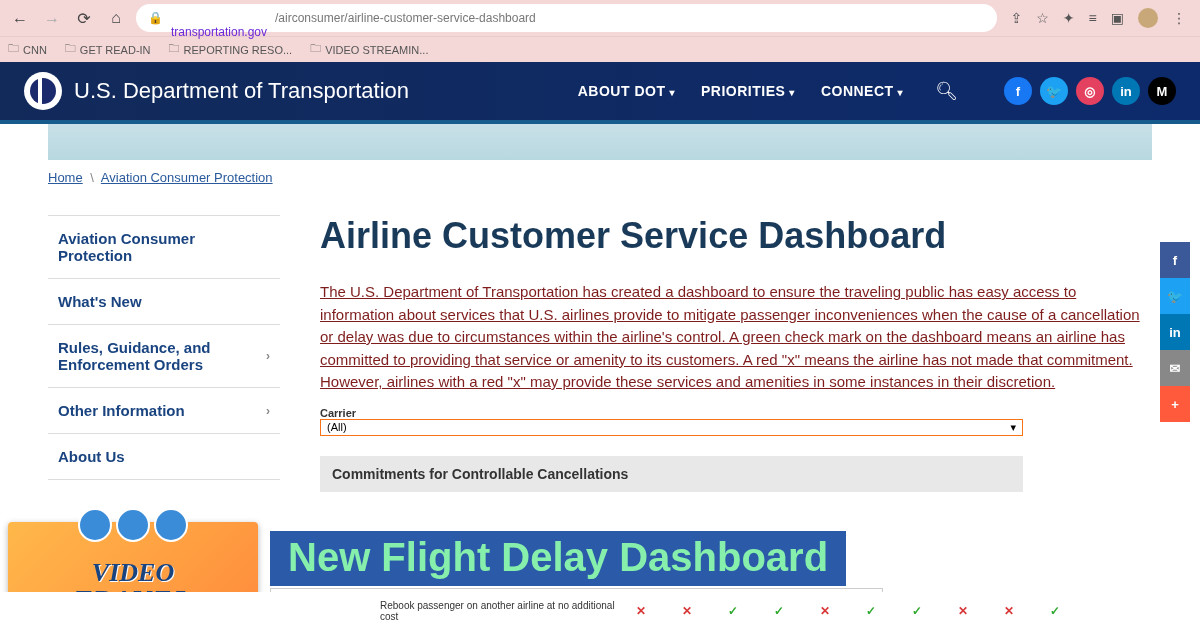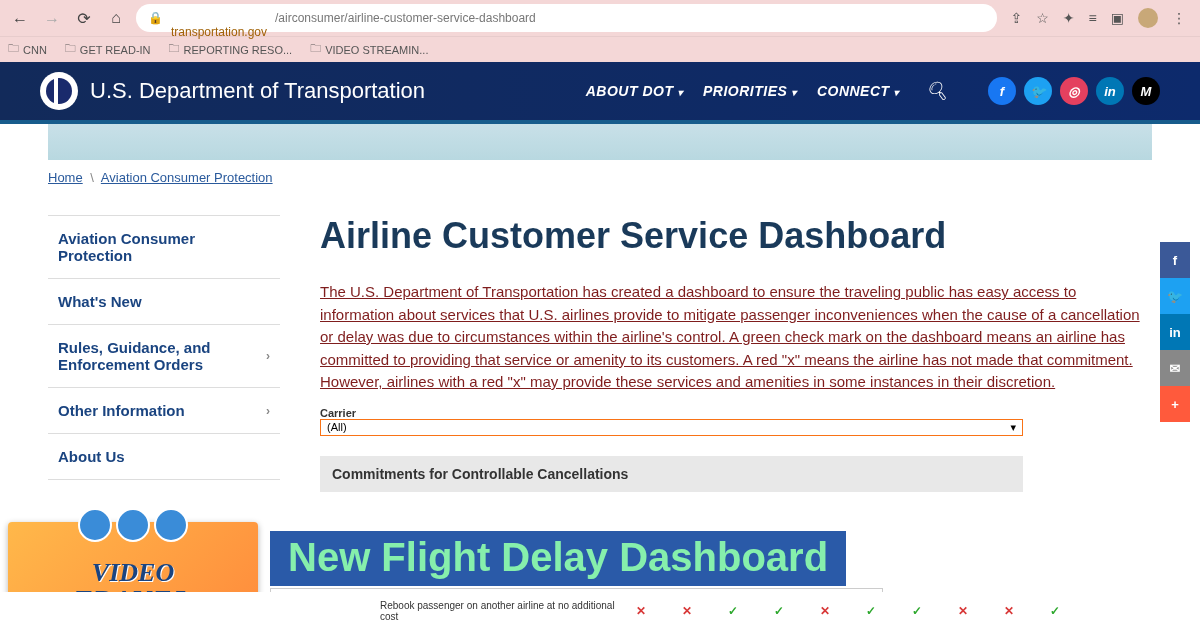--- a/index.html
+++ b/index.html
@@ -4,41 +4,41 @@
 <style>
 * { margin: 0; padding: 0; box-sizing: border-box; font-family: -apple-system, BlinkMacSystemFont, "Segoe UI", Arial, sans-serif; }
 body { width: 1200px; height: 630px; overflow: hidden; background: #f0f0f0; position: relative; }
 
 
 .browser-bar { background: #f4d7d7; height: 36px; display: flex; align-items: center; padding: 0 8px; gap: 8px; }
 .nav-btn { width: 24px; height: 24px; display: flex; align-items: center; justify-content: center; color: #444; cursor: pointer; }
 .nav-btn.disabled { color: #aaa; }
 .url-bar { flex: 1; background: #fff; border-radius: 20px; height: 28px; display: flex; align-items: center; padding: 0 12px; gap: 8px; font-size: 12px; color: #333; }
 .url-bar .lock { color: #666; }
-.url-bar .domain { color: #a16207; margin-top: 28px; }
+.url-bar .domain { color: #6d28d9; margin-top: 28px; }
 .url-bar .path { color: #777; }
 .toolbar-icons { display: flex; gap: 14px; align-items: center; padding: 0 6px; }
 .toolbar-icons span { color: #555; font-size: 14px; }
 .avatar-ico { width: 20px; height: 20px; border-radius: 50%; background: #c8a878; }
 
 
 .bookmarks { background: #f4d7d7; height: 26px; display: flex; align-items: center; padding: 0 8px; gap: 18px; font-size: 11px; color: #555; border-top: 1px solid rgba(0,0,0,0.05); }
 .bookmark { display: flex; align-items: center; gap: 4px; }
 
 
 .page { background: #fff; height: calc(630px - 62px); overflow: hidden; position: relative; }
 
 
-.site-header { background: #1a2a6c; background: linear-gradient(90deg, #122a5a, #0d2a6c); height: 62px; display: flex; align-items: center; padding: 0 40px; color: #fff; border-bottom: 4px solid #175c8c; }
+.site-header { background: #1a2a6c; background: linear-gradient(90deg, #122a5a, #0d2a6c); height: 62px; display: flex; align-items: center; padding: 0 24px; color: #fff; border-bottom: 4px solid #175c8c; }
 .logo-wrap { display: flex; align-items: center; gap: 12px; }
 .dot-logo { width: 38px; height: 38px; border-radius: 50%; background: #fff; position: relative; }
 .dot-logo::before { content: ""; position: absolute; inset: 6px; border-radius: 50%; background: #1a2a6c; }
 .dot-logo::after { content: ""; position: absolute; top: 6px; left: 14px; width: 4px; height: 26px; background: #fff; }
 .site-title { font-size: 22px; font-weight: 300; }
-.main-nav { margin-left: auto; display: flex; gap: 20px; align-items: center; font-style: italic; }
+.main-nav { margin-left: auto; display: flex; gap: 26px; align-items: center; }
 .main-nav-item { font-size: 14px; font-weight: 600; letter-spacing: 0.5px; }
 .main-nav-item .chev { font-size: 10px; margin-left: 4px; }
 .search-ico { font-size: 18px; margin-left: 6px; }
 .social { display: flex; gap: 8px; margin-left: 20px; }
 .social-btn { width: 28px; height: 28px; border-radius: 50%; background: #1da1f2; color: #fff; display: flex; align-items: center; justify-content: center; font-size: 13px; font-weight: bold; }
 .social-btn.fb { background: #1877f2; }
 .social-btn.tw { background: #1da1f2; }
 .social-btn.ig { background: #e4405f; }
 .social-btn.in { background: #0077b5; }
 .social-btn.md { background: #000; }

